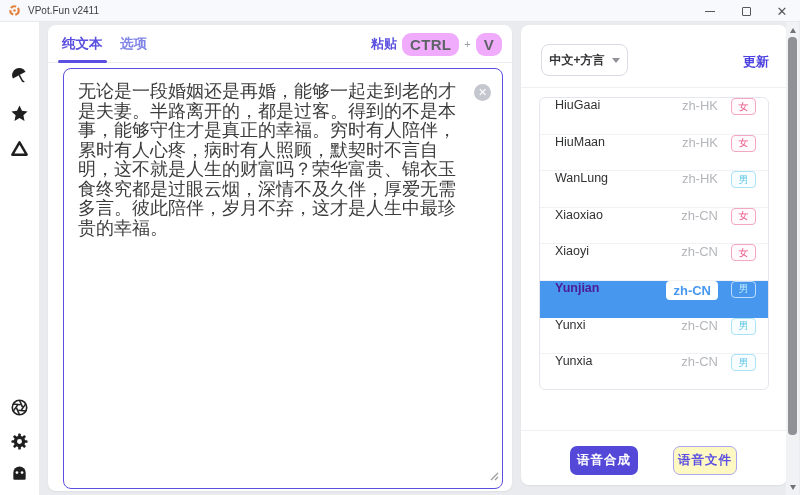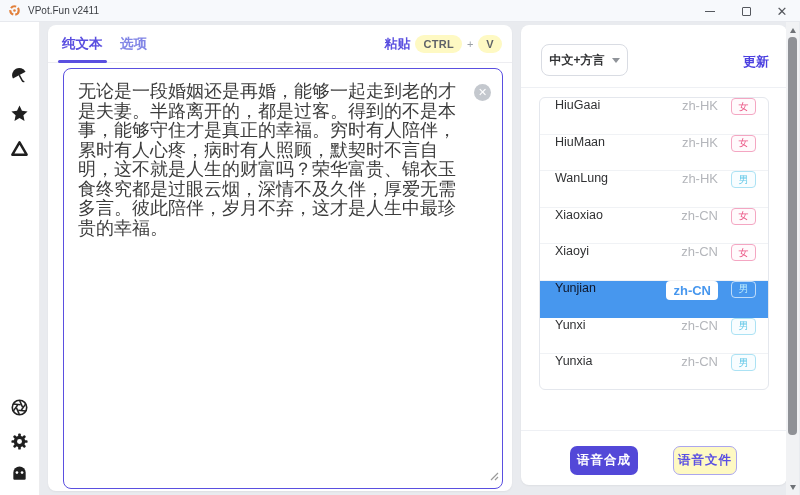--- a/index.html
+++ b/index.html
@@ -32,21 +32,21 @@
   .tabbar { position:relative; height:38px; border-bottom:1px solid #ededf1; }
   .tab { position:absolute; top:0; height:38px; line-height:38px; font-size:13.5px;
     font-weight:700; cursor:pointer; }
   .tab-text { left:14px; color:#5a4fe0; }
   .tab-text::after { content:""; position:absolute; left:-4px; right:-4px; bottom:0;
     height:3px; border-radius:2px; background:#5a4fe0; }
   .tab-options { left:72px; color:#8286e6; font-weight:600; }
   .paste-group { position:absolute; right:10px; top:0; height:38px; display:flex;
     align-items:center; gap:5px; cursor:pointer; }
   .paste-label { font-size:13px; font-weight:700; color:#5a4fe0; }
-  .kbd { background:#fef9c3; color:#5f6368; font-size:11px; font-weight:700;
+  .kbd { background:#f0abfc; color:#5f6368; font-size:15px; font-weight:700;
     border-radius:9px; padding:3px 8px; letter-spacing:.3px; }
   .plus { color:#9aa0a6; font-size:11px; }
 
   .editor-wrap { position:absolute; left:15px; top:43px; width:440px; height:421px;
     border:1.5px solid #5a4fe0; border-radius:8px; background:#fff; }
   .editor-text { position:absolute; left:0; top:0; right:0; bottom:0; padding:13px 30px 13px 14px;
     font-size:18px; line-height:19.5px; color:#3c3c3c; overflow:hidden; }
   .clear-btn { position:absolute; top:15px; right:11px; width:17px; height:17px; border-radius:50%;
     background:#c4c8ce; color:#fff; font-size:11px; font-weight:700; display:flex;
     align-items:center; justify-content:center; cursor:pointer; }
@@ -71,21 +71,21 @@
   .voice-row { height:36.6px; display:flex; align-items:flex-start; padding:0 12px 0 15px;
     border-bottom:1px solid #f0f2f5; cursor:pointer; }
   .voice-row:last-child { border-bottom:none; }
   .v-name { font-size:12.5px; color:#303133; }
   .v-locale { margin-left:auto; font-size:13px; color:#b4b6bb; }
   .v-badge { margin-left:13px; min-width:25px; height:17px; padding:0 4px; border-radius:4px;
     font-size:10px; display:flex; align-items:center; justify-content:center; }
   .v-badge.female { color:#eb5887; border:1px solid #f4a6c2; background:#fffafc; }
   .v-badge.male { color:#63c8e8; border:1px solid #abe2f4; background:#f8fdff; }
   .voice-row.selected { background:#4797ee; border-bottom-color:#4797ee; }
-  .voice-row.selected .v-name { color:#0f172a; font-weight:400; }
+  .voice-row.selected .v-name { color:#4c1d95; font-weight:700; }
   .voice-row.selected .v-locale { color:#4797ee; background:#fff; border-radius:4px;
     padding:2px 7px; font-weight:600; }
   .voice-row.selected .v-badge { color:#b9e9fb; border-color:rgba(255,255,255,.65); background:transparent; }
 
   .speed-row { position:absolute; left:12px; right:12px; top:375px; height:24px;
     display:flex; align-items:center; }
   .speed-label { font-size:12px; color:#606266; }
   .slider { position:relative; margin-left:20px; width:177px; height:5px;
     background:#d6d8db; border-radius:3px; cursor:pointer; }
   .slider-fill { position:absolute; left:0; top:0; bottom:0; background:#4f46e5; border-radius:3px; }

